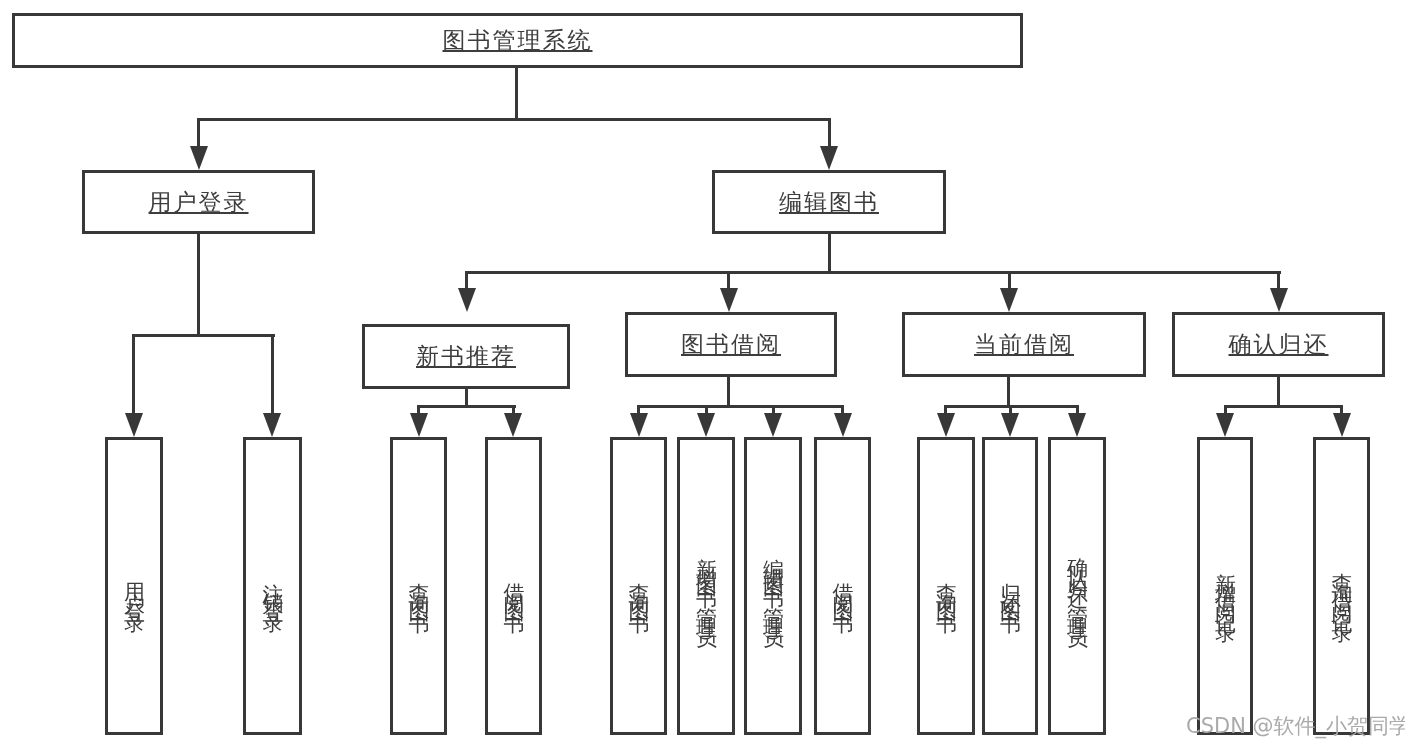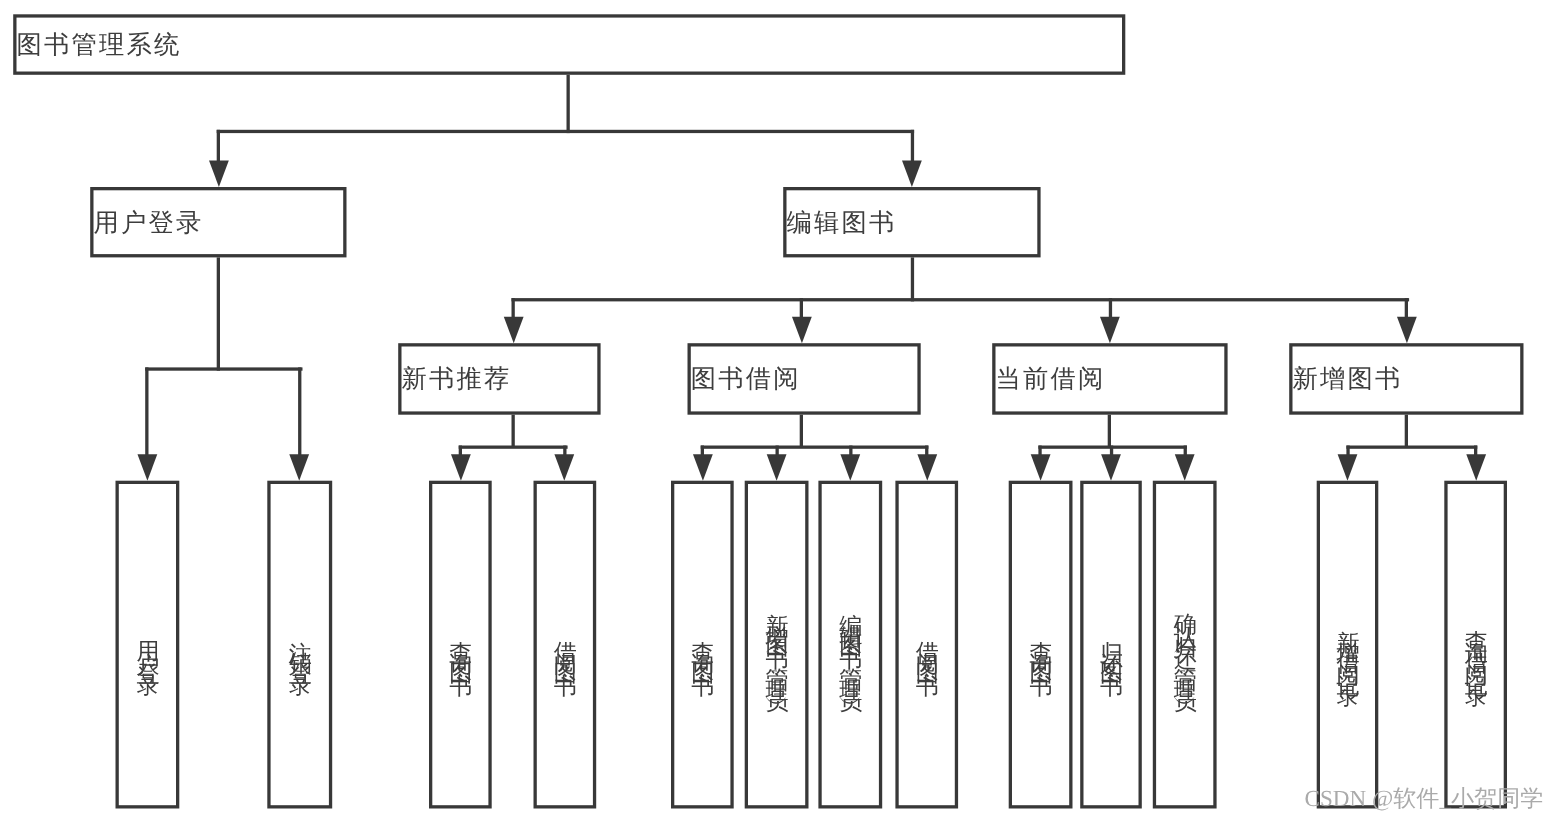--- a/index.html
+++ b/index.html
@@ -3,71 +3,71 @@
 <meta charset="utf-8">
 <style>
   html,body{margin:0;padding:0;background:#ffffff;}
   body{
     width:1405px;height:747px;position:relative;overflow:hidden;
     font-family:"DejaVu Sans","Liberation Sans",sans-serif;
   }
   .stage{position:absolute;left:0;top:0;width:1405px;height:747px;}
   .hbox{
     position:absolute;box-sizing:border-box;background:#ffffff;
-    border:3px solid #383838;display:flex;align-items:center;
-    color:#3d3d3d;font-size:23px;letter-spacing:2px;z-index:2;
+    border:3px solid #383838;display:flex;align-items:center;justify-content:center;
+    color:#3d3d3d;font-size:23px;letter-spacing:2px;z-index:2;text-decoration:underline;
   }
   .vbox{
     position:absolute;box-sizing:border-box;background:#ffffff;
     border:3px solid #383838;display:flex;align-items:center;justify-content:center;
     top:437px;height:298px;z-index:2;
   }
   .vtext{
     writing-mode:vertical-rl;text-orientation:mixed;
     color:#3d3d3d;font-size:21px;letter-spacing:10px;line-height:1;
     white-space:nowrap;
   }
   .ln{position:absolute;background:#383838;z-index:1;}
   .ah{
     position:absolute;width:0;height:0;z-index:1;
     border-left:9px solid transparent;border-right:9px solid transparent;
     border-top:24px solid #383838;
   }
   .watermark{
     position:absolute;left:1186px;top:712px;width:215px;
-    color:#aaaaaa;font-size:21px;white-space:nowrap;z-index:5;font-family:Liberation Serif, serif;
+    color:#aaaaaa;font-size:21px;white-space:nowrap;z-index:5;
   }
 </style>
 </head>
 <body>
 
 <div class="stage">
 
   <div class="hbox" style="left:12px;top:13px;width:1011px;height:55px;">
     <span>图书管理系统</span>
   </div>
 
   <div class="hbox" style="left:82px;top:170px;width:233px;height:64px;">
     <span>用户登录</span>
   </div>
   <div class="hbox" style="left:712px;top:170px;width:234px;height:64px;">
     <span>编辑图书</span>
   </div>
 
-  <div class="hbox" style="left:362px;top:312px;width:184px;height:65px;">
+  <div class="hbox" style="left:362px;top:324px;width:208px;height:65px;">
     <span>新书推荐</span>
   </div>
   <div class="hbox" style="left:625px;top:312px;width:212px;height:65px;">
     <span>图书借阅</span>
   </div>
-  <div class="hbox" style="left:902px;top:312px;width:214px;height:65px;">
+  <div class="hbox" style="left:902px;top:312px;width:244px;height:65px;">
     <span>当前借阅</span>
   </div>
   <div class="hbox" style="left:1172px;top:312px;width:213px;height:65px;">
-    <span>新增图书</span>
+    <span>确认归还</span>
   </div>
 
   <div class="vbox" style="left:105px;width:58px;">
     <span class="vtext">用户登录</span>
   </div>
   <div class="vbox" style="left:243px;width:59px;">
     <span class="vtext">注销登录</span>
   </div>
 
   <div class="vbox" style="left:390px;width:57px;">

